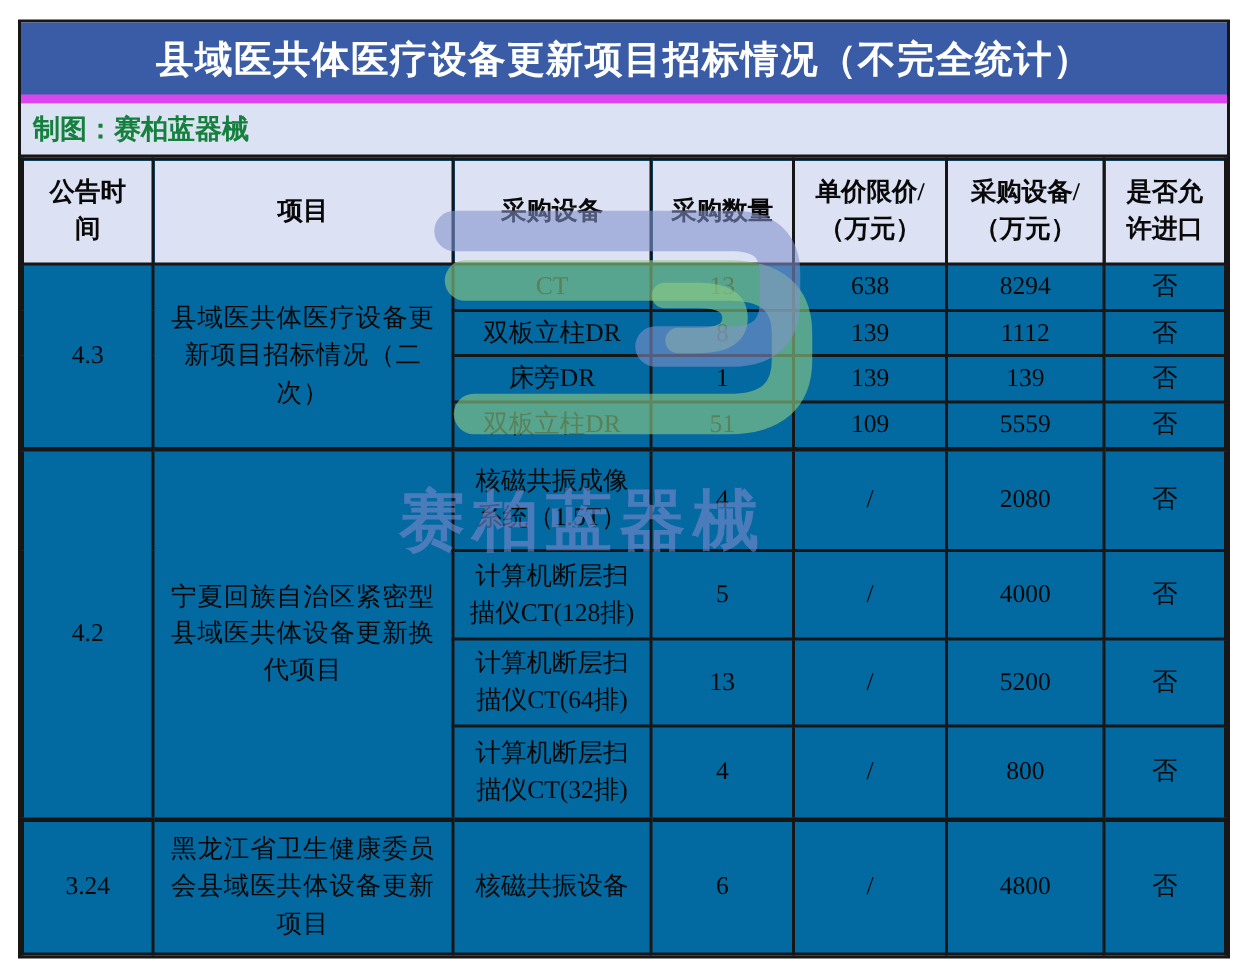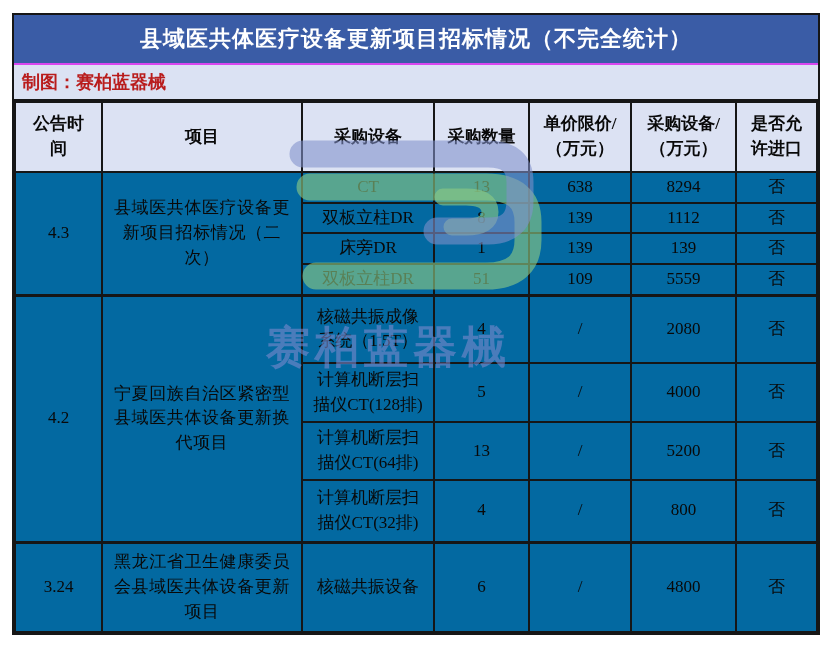--- a/index.html
+++ b/index.html
@@ -6,25 +6,25 @@
   .figure{
     position:absolute;left:12px;top:13px;width:804px;
     border:2px solid #161616;
     font-family:"Liberation Serif","DejaVu Serif",serif;
     background:#ffffff;
   }
   .title-bar{
     height:48px;background:#3a5ca6;color:#ffffff;
     display:flex;align-items:center;justify-content:center;
     font-family:"Liberation Sans","DejaVu Sans",sans-serif;
-    font-weight:700;font-size:22px;letter-spacing:1px;
-    border-bottom:2px solid #d946ef;
+    font-weight:700;font-size:25px;letter-spacing:1px;
+    border-bottom:6px solid #d946ef;
   }
   .byline-bar{
-    height:34px;background:#dbe2f3;color:#b91c1c;
+    height:34px;background:#dbe2f3;color:#15803d;
     display:flex;align-items:center;
     padding-left:8px;
     font-family:Liberation Mono, monospace;
     font-weight:700;font-size:18px;
     border-bottom:2px solid #161616;
   }
   table.main{
     width:100%;border-collapse:collapse;table-layout:fixed;
     background:#0369a1;
   }

